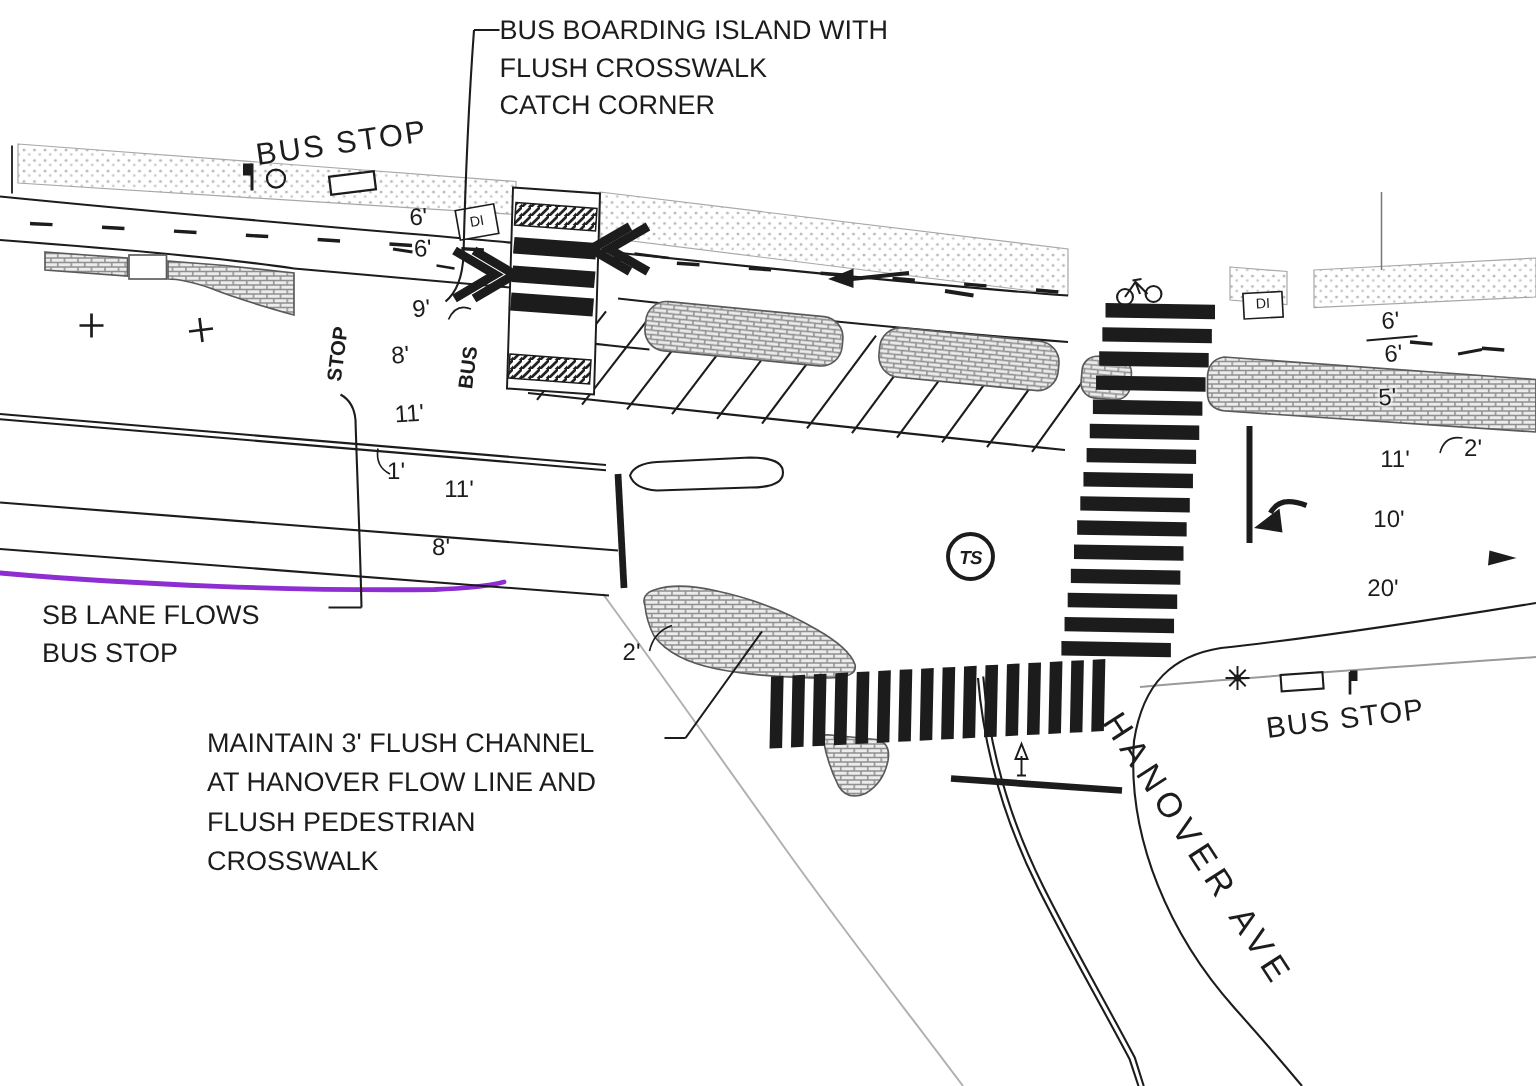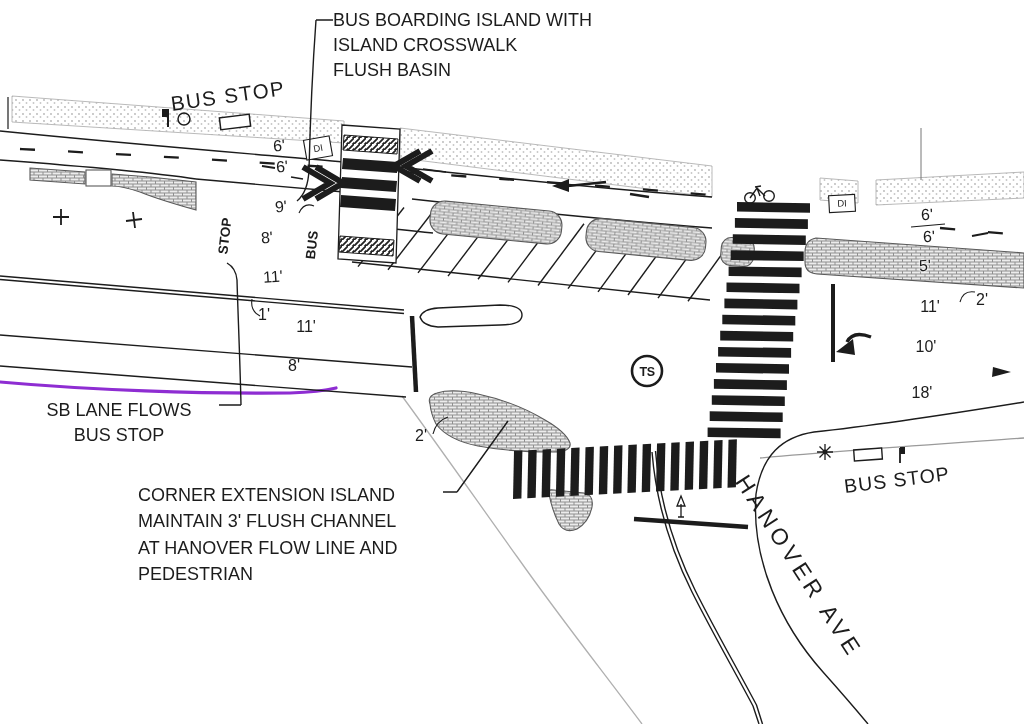--- a/index.html
+++ b/index.html
@@ -218,57 +218,57 @@
     <path d="M911,227 L945,224" stroke-width="1.2"></path>
     <path d="M262,166 L275,168" stroke-width="2"></path>
     <path d="M972,236 L988,233" stroke-width="2"></path>
   </g>
 </svg>
 
 <div class="layer">
 
   <div class="callout" style="left:333px;top:8px;">
     <div>BUS BOARDING ISLAND WITH</div>
-    <div>ISLAND CROSSWALK</div>
-    <div>FLUSH BASIN</div>
+    <div>FLUSH CROSSWALK</div>
+    <div>CATCH CORNER</div>
   </div>
 
-  <div class="callout" style="left:28px;top:398px;width:182px;text-align:center;">
+  <div class="callout" style="left:28px;top:398px;width:182px;text-align:left;">
     <div>SB LANE FLOWS</div>
     <div>BUS STOP</div>
   </div>
 
   <div class="callout" style="left:138px;top:482px;line-height:1.47;">
-    <div>CORNER EXTENSION ISLAND</div>
     <div>MAINTAIN 3' FLUSH CHANNEL</div>
     <div>AT HANOVER FLOW LINE AND</div>
-    <div>PEDESTRIAN</div>
+    <div>FLUSH PEDESTRIAN</div>
+    <div>CROSSWALK</div>
   </div>
 
   <span class="lbl" style="left:228px;top:96px;font-size:20.5px;letter-spacing:1.5px;transform:translate(-50%,-50%) rotate(-8deg);">BUS STOP</span>
   <span class="lbl" style="left:897px;top:480px;font-size:19.5px;letter-spacing:1px;transform:translate(-50%,-50%) rotate(-7deg);">BUS STOP</span>
   <span class="lbl" style="left:752px;top:470px;font-size:23px;letter-spacing:4.5px;transform:rotate(57deg);transform-origin:0 0;">HANOVER AVE</span>
 
   <span class="lbl" style="left:225px;top:236px;font-size:13.5px;font-weight:bold;transform:translate(-50%,-50%) rotate(-83deg);">STOP</span>
   <span class="lbl" style="left:312px;top:245px;font-size:13.5px;font-weight:bold;transform:translate(-50%,-50%) rotate(-83deg);">BUS</span>
 
-  <span class="lbl" style="left:647px;top:371.5px;font-size:12.5px;font-weight:bold;letter-spacing:-0.5px;">TS</span>
+  <span class="lbl" style="left:647px;top:371.5px;font-size:12.5px;font-weight:bold;letter-spacing:-0.5px;font-style:italic;">TS</span>
   <span class="lbl" style="left:318px;top:148px;font-size:9.5px;transform:translate(-50%,-50%) rotate(-10deg);">DI</span>
   <span class="lbl" style="left:842px;top:203px;font-size:9.5px;transform:translate(-50%,-50%) rotate(-3deg);">DI</span>
 
   <span class="lbl" style="left:279px;top:146px;transform:translate(-50%,-50%) rotate(-4deg);">6'</span>
   <span class="lbl" style="left:282px;top:167px;transform:translate(-50%,-50%) rotate(-4deg);">6'</span>
   <span class="lbl" style="left:281px;top:207px;transform:translate(-50%,-50%) rotate(-5deg);">9'</span>
   <span class="lbl" style="left:267px;top:238px;transform:translate(-50%,-50%) rotate(-5deg);">8'</span>
   <span class="lbl" style="left:273px;top:277px;transform:translate(-50%,-50%) rotate(-4deg);">11'</span>
   <span class="lbl" style="left:264px;top:315px;">1'</span>
   <span class="lbl" style="left:306px;top:327px;">11'</span>
   <span class="lbl" style="left:294px;top:366px;">8'</span>
   <span class="lbl" style="left:421px;top:436px;">2'</span>
   <span class="lbl" style="left:927px;top:215px;transform:translate(-50%,-50%) rotate(-3deg);">6'</span>
   <span class="lbl" style="left:929px;top:237px;transform:translate(-50%,-50%) rotate(-3deg);">6'</span>
   <span class="lbl halo" style="left:925px;top:266px;transform:translate(-50%,-50%) rotate(-3deg);">5'</span>
   <span class="lbl" style="left:930px;top:307px;">11'</span>
   <span class="lbl" style="left:982px;top:300px;">2'</span>
   <span class="lbl" style="left:926px;top:347px;text-align:center;">10'</span>
-  <span class="lbl" style="left:922px;top:393px;">18'</span>
+  <span class="lbl" style="left:922px;top:393px;">20'</span>
 </div>
 </div>
 
 </body></html>

